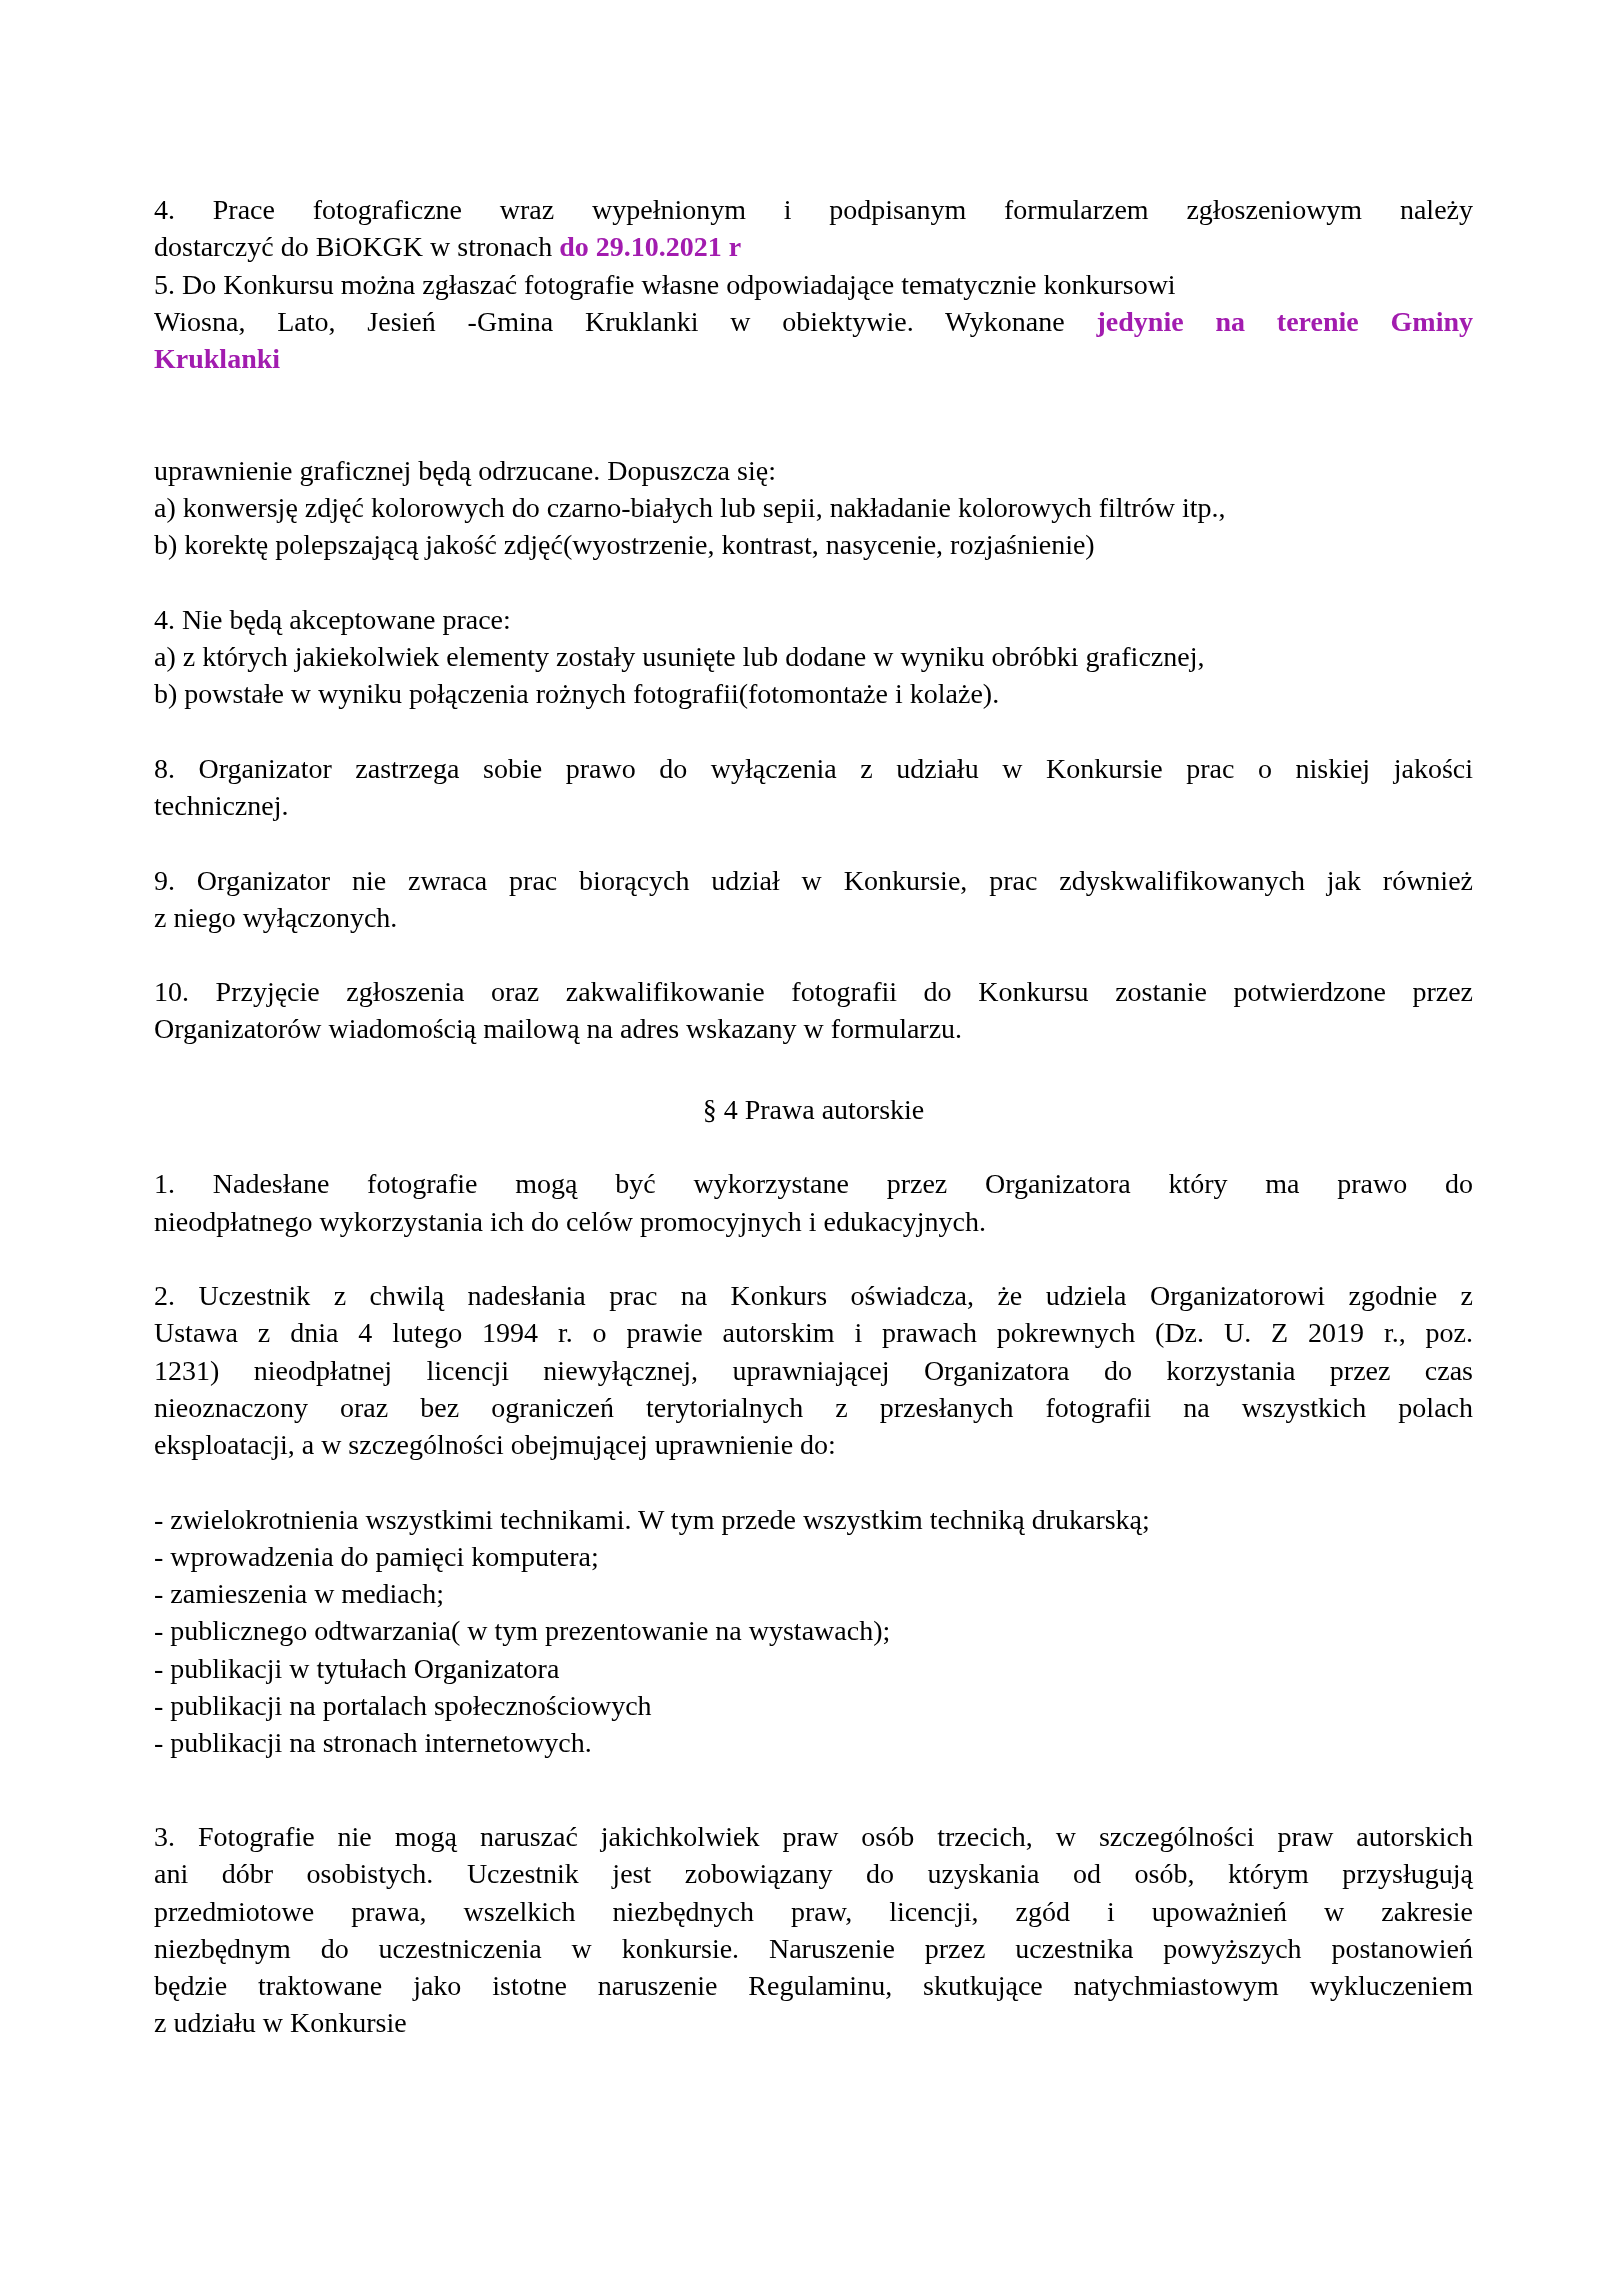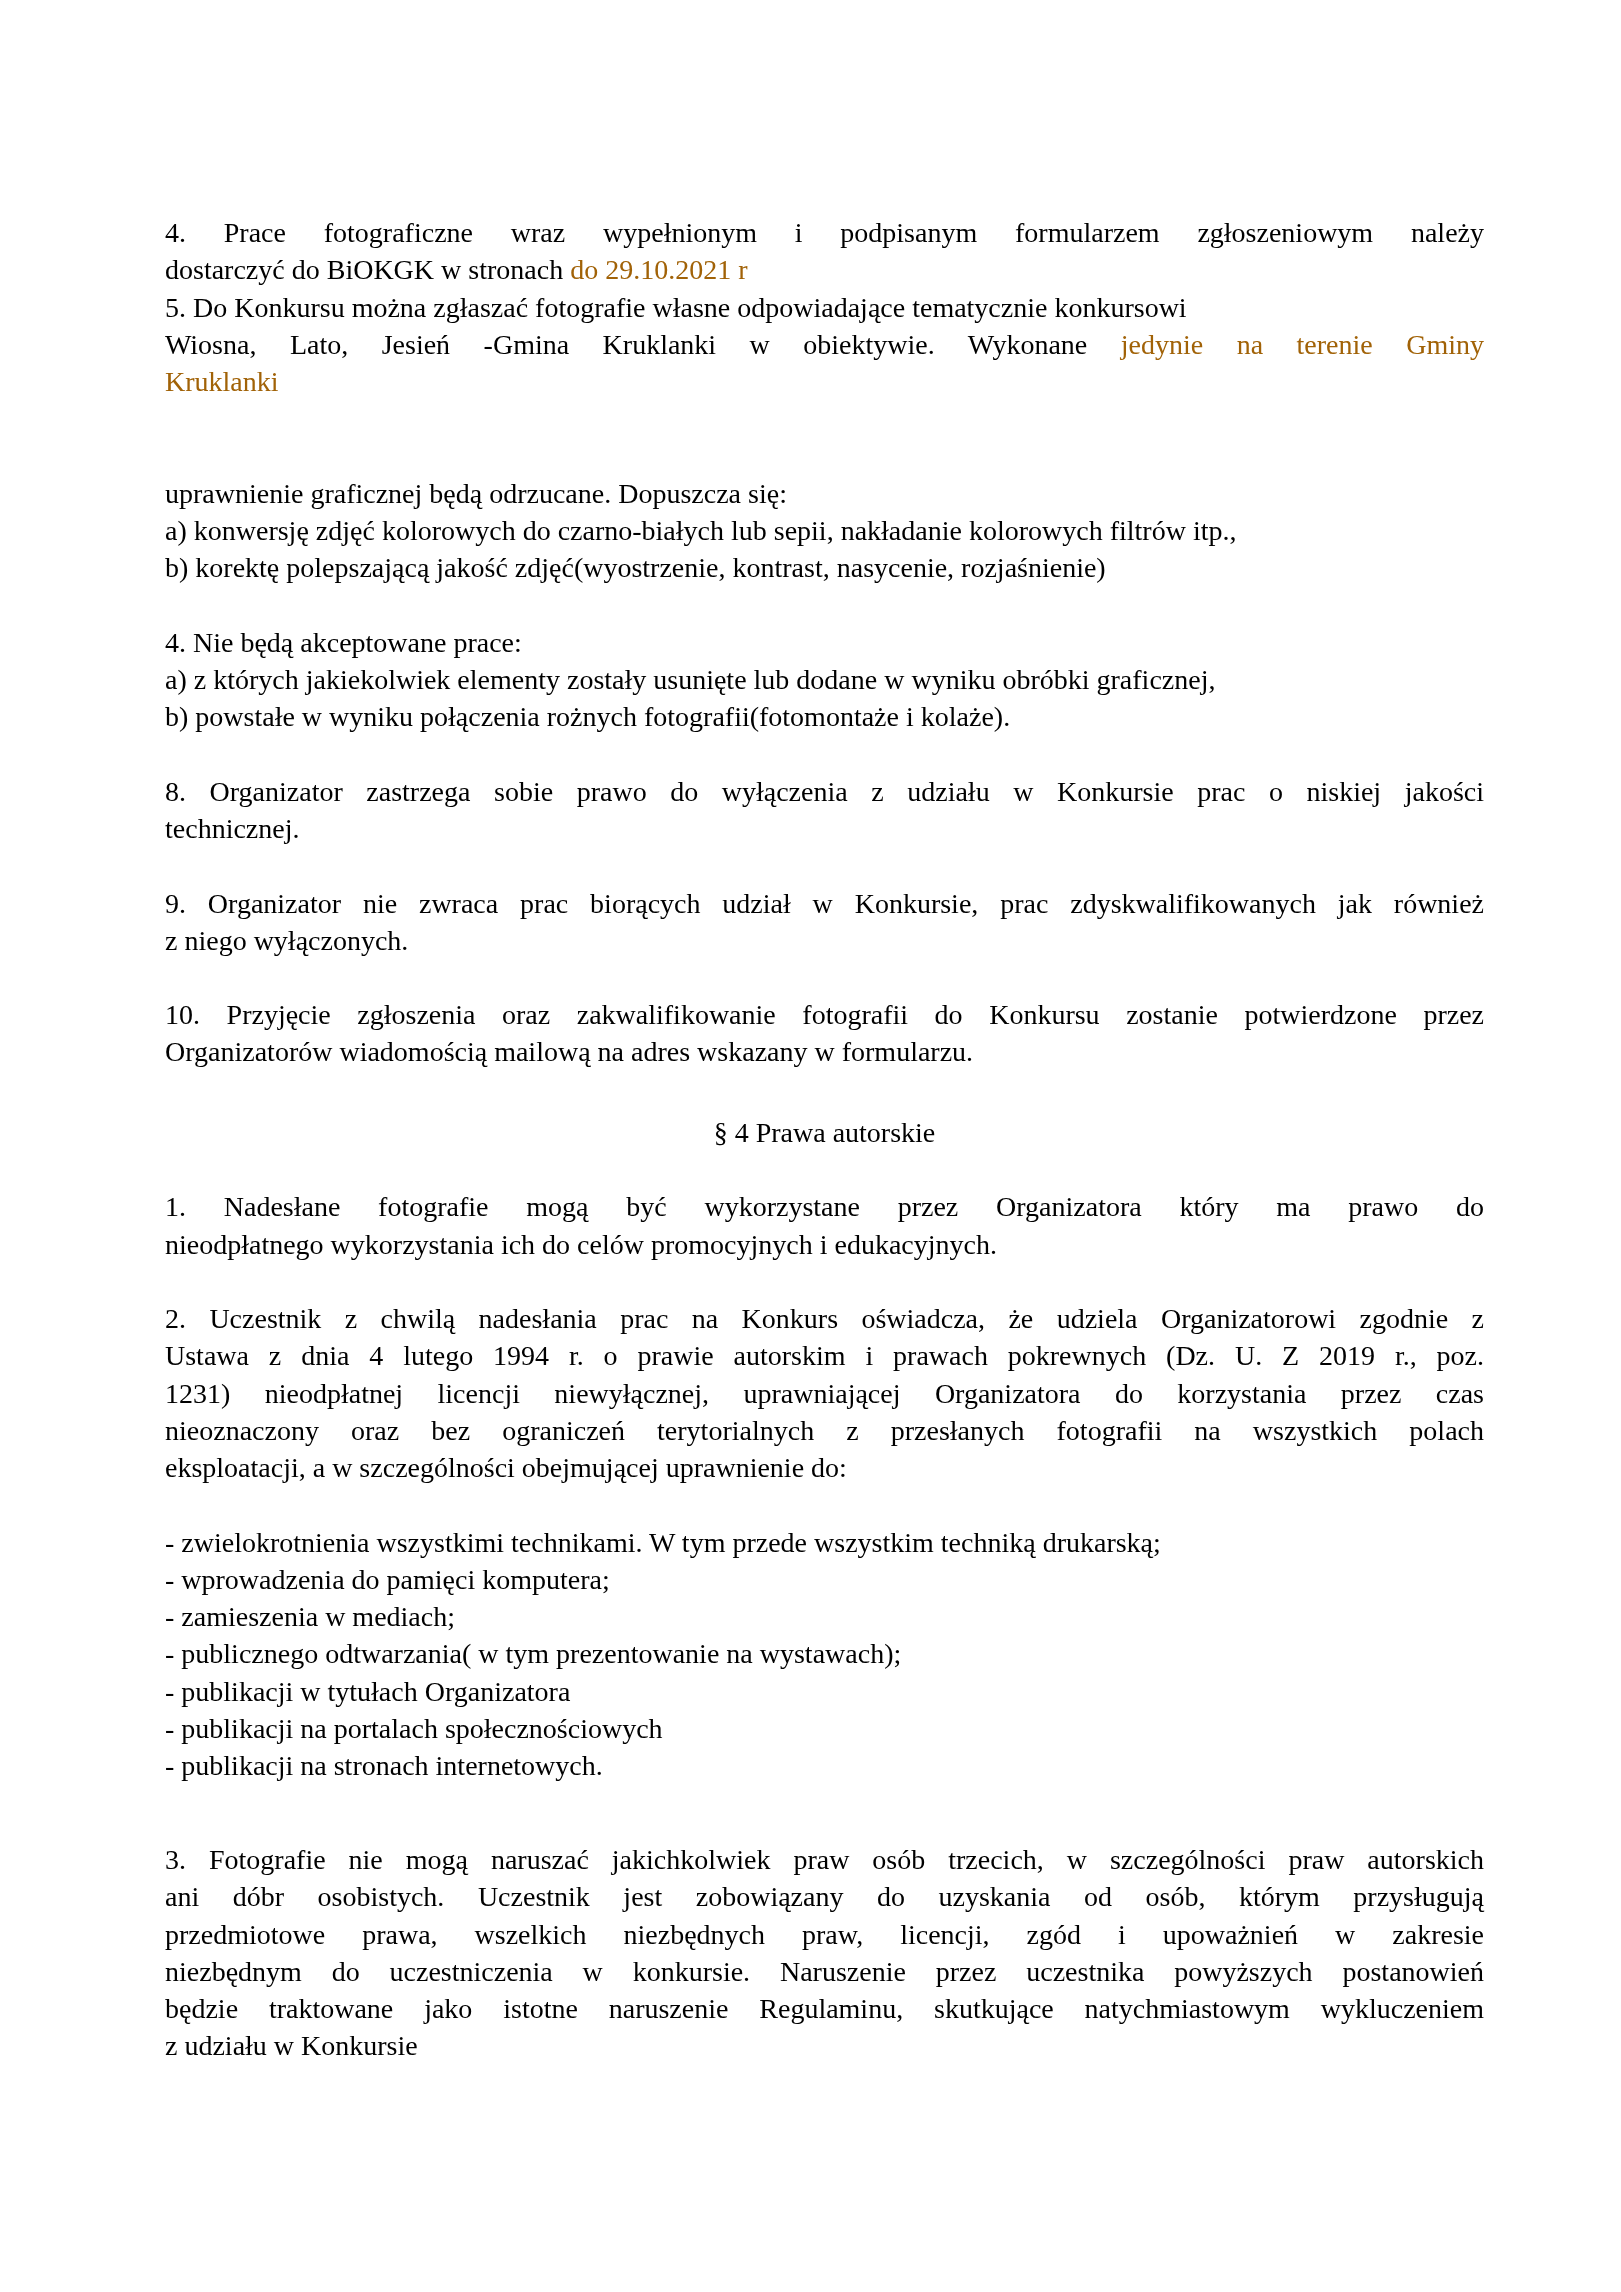--- a/index.html
+++ b/index.html
@@ -3,26 +3,26 @@
   <meta charset="utf-8">
   <style>
     html, body { margin: 0; padding: 0; background: #ffffff; }
     body { width: 1621px; height: 2293px; position: relative; overflow: hidden; }
     .page {
       position: absolute; left: 0; top: 0; width: 1621px; height: 2293px;
       font-family: "Liberation Serif", "DejaVu Serif", serif;
       font-size: 28px; color: #000000;
     }
     .ln {
-      position: absolute; left: 165px; width: 1319px;
-      white-space: nowrap; line-height: 33px; height: 33px; margin-top: 23px;
+      position: absolute; left: 154px; width: 1319px;
+      white-space: nowrap; line-height: 33px; height: 33px;
     }
     .just { text-align: justify; text-align-last: justify; }
     .center { text-align: center; }
-    .red { color: #a16207; font-weight: normal; }
+    .red { color: #a21caf; font-weight: bold; }
   </style>
 </head>
 <body>
 
 <div class="page">
 
   <div class="ln just" style="top:193px">4. Prace fotograficzne wraz wypełnionym i podpisanym formularzem zgłoszeniowym należy</div>
   <div class="ln" style="top:230px"><span>dostarczyć do BiOKGK w stronach  </span><span class="red">do 29.10.2021 r</span></div>
 
   <div class="ln" style="top:268px">5. Do Konkursu można zgłaszać fotografie własne odpowiadające tematycznie konkursowi</div>

